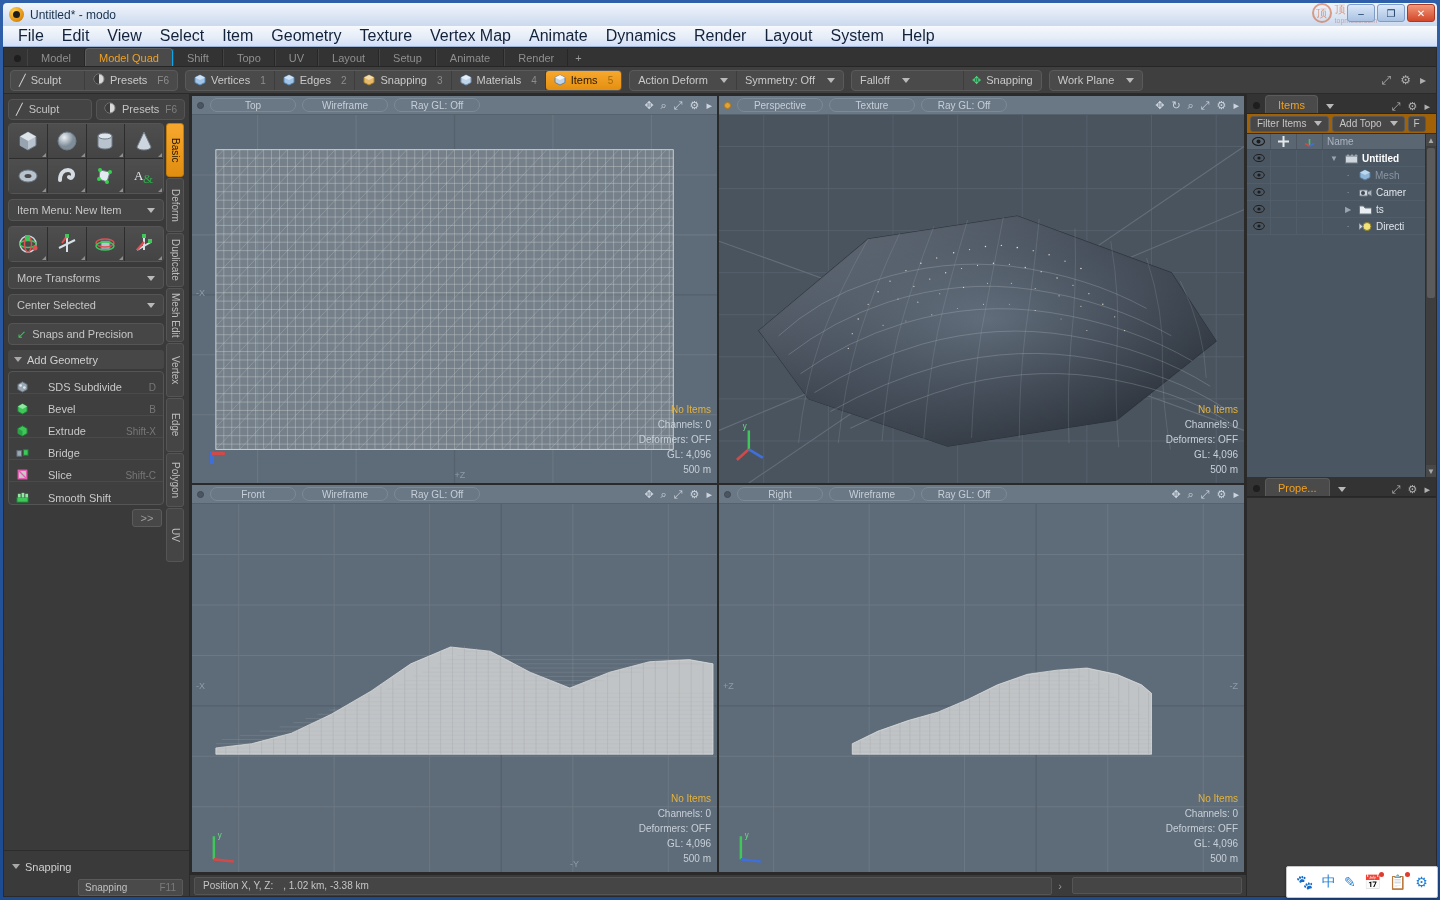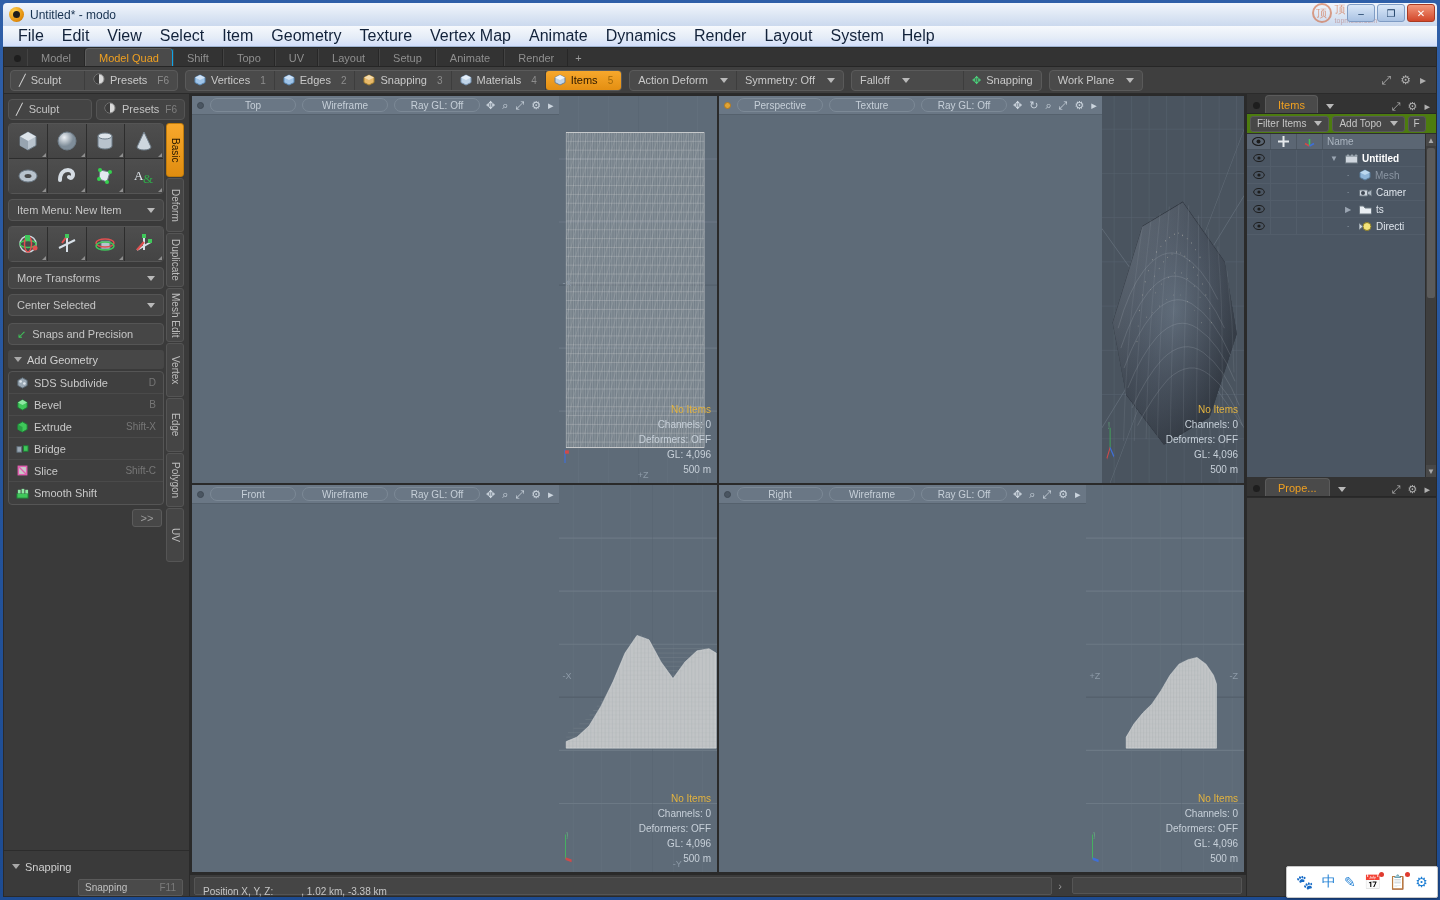--- a/index.html
+++ b/index.html
@@ -151,21 +151,21 @@
   }
   .dd-btn .caret{margin-left:auto;}
   .sec-hdr{
     height:19px; display:flex; align-items:center; gap:5px; font-size:11px; color:#cfcfcf;
     background:#474747; border-radius:3px; padding:0 6px; margin-bottom:2px;
   }
   .tri{ width:0;height:0;border-left:4px solid transparent;border-right:4px solid transparent;
         border-top:5px solid #a8a8a8;}
   .list-box{ border:1px solid #555; border-radius:4px; background:#3f3f3f; overflow:hidden;}
   .list-row{
-    height:22px; display:flex;align-items:center;gap:5px;padding:0 7px;
+    height:22px; display:flex;align-items:flex-end;gap:19px;padding:0 7px;
     font-size:11px;color:#c9c9c9; border-bottom:1px solid #4a4a4a;
   }
   .list-row:last-child{border-bottom:none;}
   .list-row .k{ margin-left:auto; color:#777; font-size:10px;}
   .mini-ico{ width:13px;height:13px;flex:none;}
   .more-row{ display:flex; justify-content:flex-end; padding:4px 2px 0 0;}
   .more-btn{
     width:30px;height:18px;border:1px solid #5b5b5b;border-radius:3px;background:#474747;
     color:#9d9d9d;font-size:11px;display:flex;align-items:center;justify-content:center;
   }
@@ -173,21 +173,21 @@
   #snap-panel .sec-hdr{ background:transparent; padding-left:0; }
   .snap-field{
     margin-top:3px; margin-left:66px; height:17px; background:#4a4a4a; border:1px solid #5a5a5a;
     border-radius:2px; display:flex; align-items:center; padding:0 6px; font-size:10px; color:#c0c0c0;
   }
   .snap-field .k{ margin-left:auto; color:#7b7b7b;}
 
   
   #vpwrap{ flex:1; display:flex; flex-direction:column; min-width:0; background:#2a2a2a;}
   #vpgrid{ flex:1; display:grid; grid-template-columns:1fr 1fr; grid-template-rows:1fr 1fr; gap:2px; padding:2px; min-height:0;}
-  .vp{ position:relative; background:#5e6b78; overflow:hidden; display:flex; flex-direction:row;}
+  .vp{ position:relative; background:#5e6b78; overflow:hidden; display:flex; flex-direction:column;}
   .vp-hdr{
     height:19px; flex:none; background:#6a7785; display:flex; align-items:center; padding:0 5px;
     border-bottom:1px solid #55616d; position:relative;
   }
   .vp-dot{ width:7px;height:7px;border-radius:50%;background:#4a5561; margin-right:6px;
            border:1px solid #3f4954;}
   .vp-dot.lit{ background:#e0a436; border-color:#b4791c;}
   .vp-pill{
     height:14px; min-width:86px; padding:0 10px; border:1px solid #7c8996; border-radius:7px;
     background:#69768400; display:flex;align-items:center;justify-content:center;
@@ -203,21 +203,21 @@
   .grid-bg{ position:absolute; inset:0; }
   .axis-lbl{ position:absolute; font-size:9px; color:#8d9aa7;}
 
   
   #statusbar{
     height:22px; flex:none; background:#3b3b3b; border-top:1px solid #2a2a2a;
     display:flex; align-items:center; padding:0 4px;
   }
   #pos-field{
     flex:1; height:17px; background:#454545; border:1px solid #555; border-radius:2px;
-    display:flex; padding:8px 8px; font-size:10px; color:#c6c6c6; gap:28px;
+    display:flex; align-items:center; padding:8px 8px; font-size:10px; color:#c6c6c6; gap:10px;
   }
   #status-arrow{ width:16px;text-align:center;color:#9a9a9a;font-size:11px;}
   #status-extra{ width:170px; height:17px; background:#454545;border:1px solid #555;border-radius:2px;
                  margin-left:4px; display:flex;align-items:center;padding:0 6px;}
 
   
   #rightpanel{ width:190px; background:#3a3a3a; display:flex;flex-direction:column;
                border-left:1px solid #2a2a2a;}
   .pane{ display:flex; flex-direction:column; }
   .pane-tabs{
@@ -225,21 +225,21 @@
     border-bottom:1px solid #272727; position:relative;
   }
   .pane-tabs .dot{width:7px;height:7px;border-radius:50%;background:#1e1e1e;margin:0 5px 4px 0;}
   .ptab{
     height:18px;padding:0 12px;display:flex;align-items:center;font-size:11px;color:#f0a020;
     background:#4a4a4a;border:1px solid #5b5b5b;border-bottom:none;
     border-top-left-radius:4px;border-top-right-radius:4px;
   }
   .pane-tabs-right{ margin-left:auto; display:flex;align-items:center;gap:7px;padding-right:6px;color:#b0b0b0;}
   .pane-toolbar{ height:20px; display:flex; align-items:center; gap:3px; padding:2px 3px;
-                 background:#4d7c0f; border-bottom:1px solid #2e2e2e;}
+                 background:#a16207; border-bottom:1px solid #2e2e2e;}
   .pt-btn{ height:16px;border:1px solid #585858;border-radius:3px;background:#474747;
            display:flex;align-items:center;padding:0 6px;font-size:10px;color:#c6c6c6;gap:5px;}
   .itemlist{ flex:1; background:#4b5663; position:relative; overflow:hidden;}
   .il-hdr{
     height:16px; background:#5b6673; display:flex; align-items:center;
     border-bottom:1px solid #47515c; font-size:10px; color:#aab4bf;
   }
   .il-col{ border-right:1px solid #4d5762; height:100%; display:flex;align-items:center;justify-content:center;}
   .il-row{ height:17px; display:flex; align-items:center; font-size:10px; color:#dfe5ec;
            border-bottom:1px solid #525d6a;}

